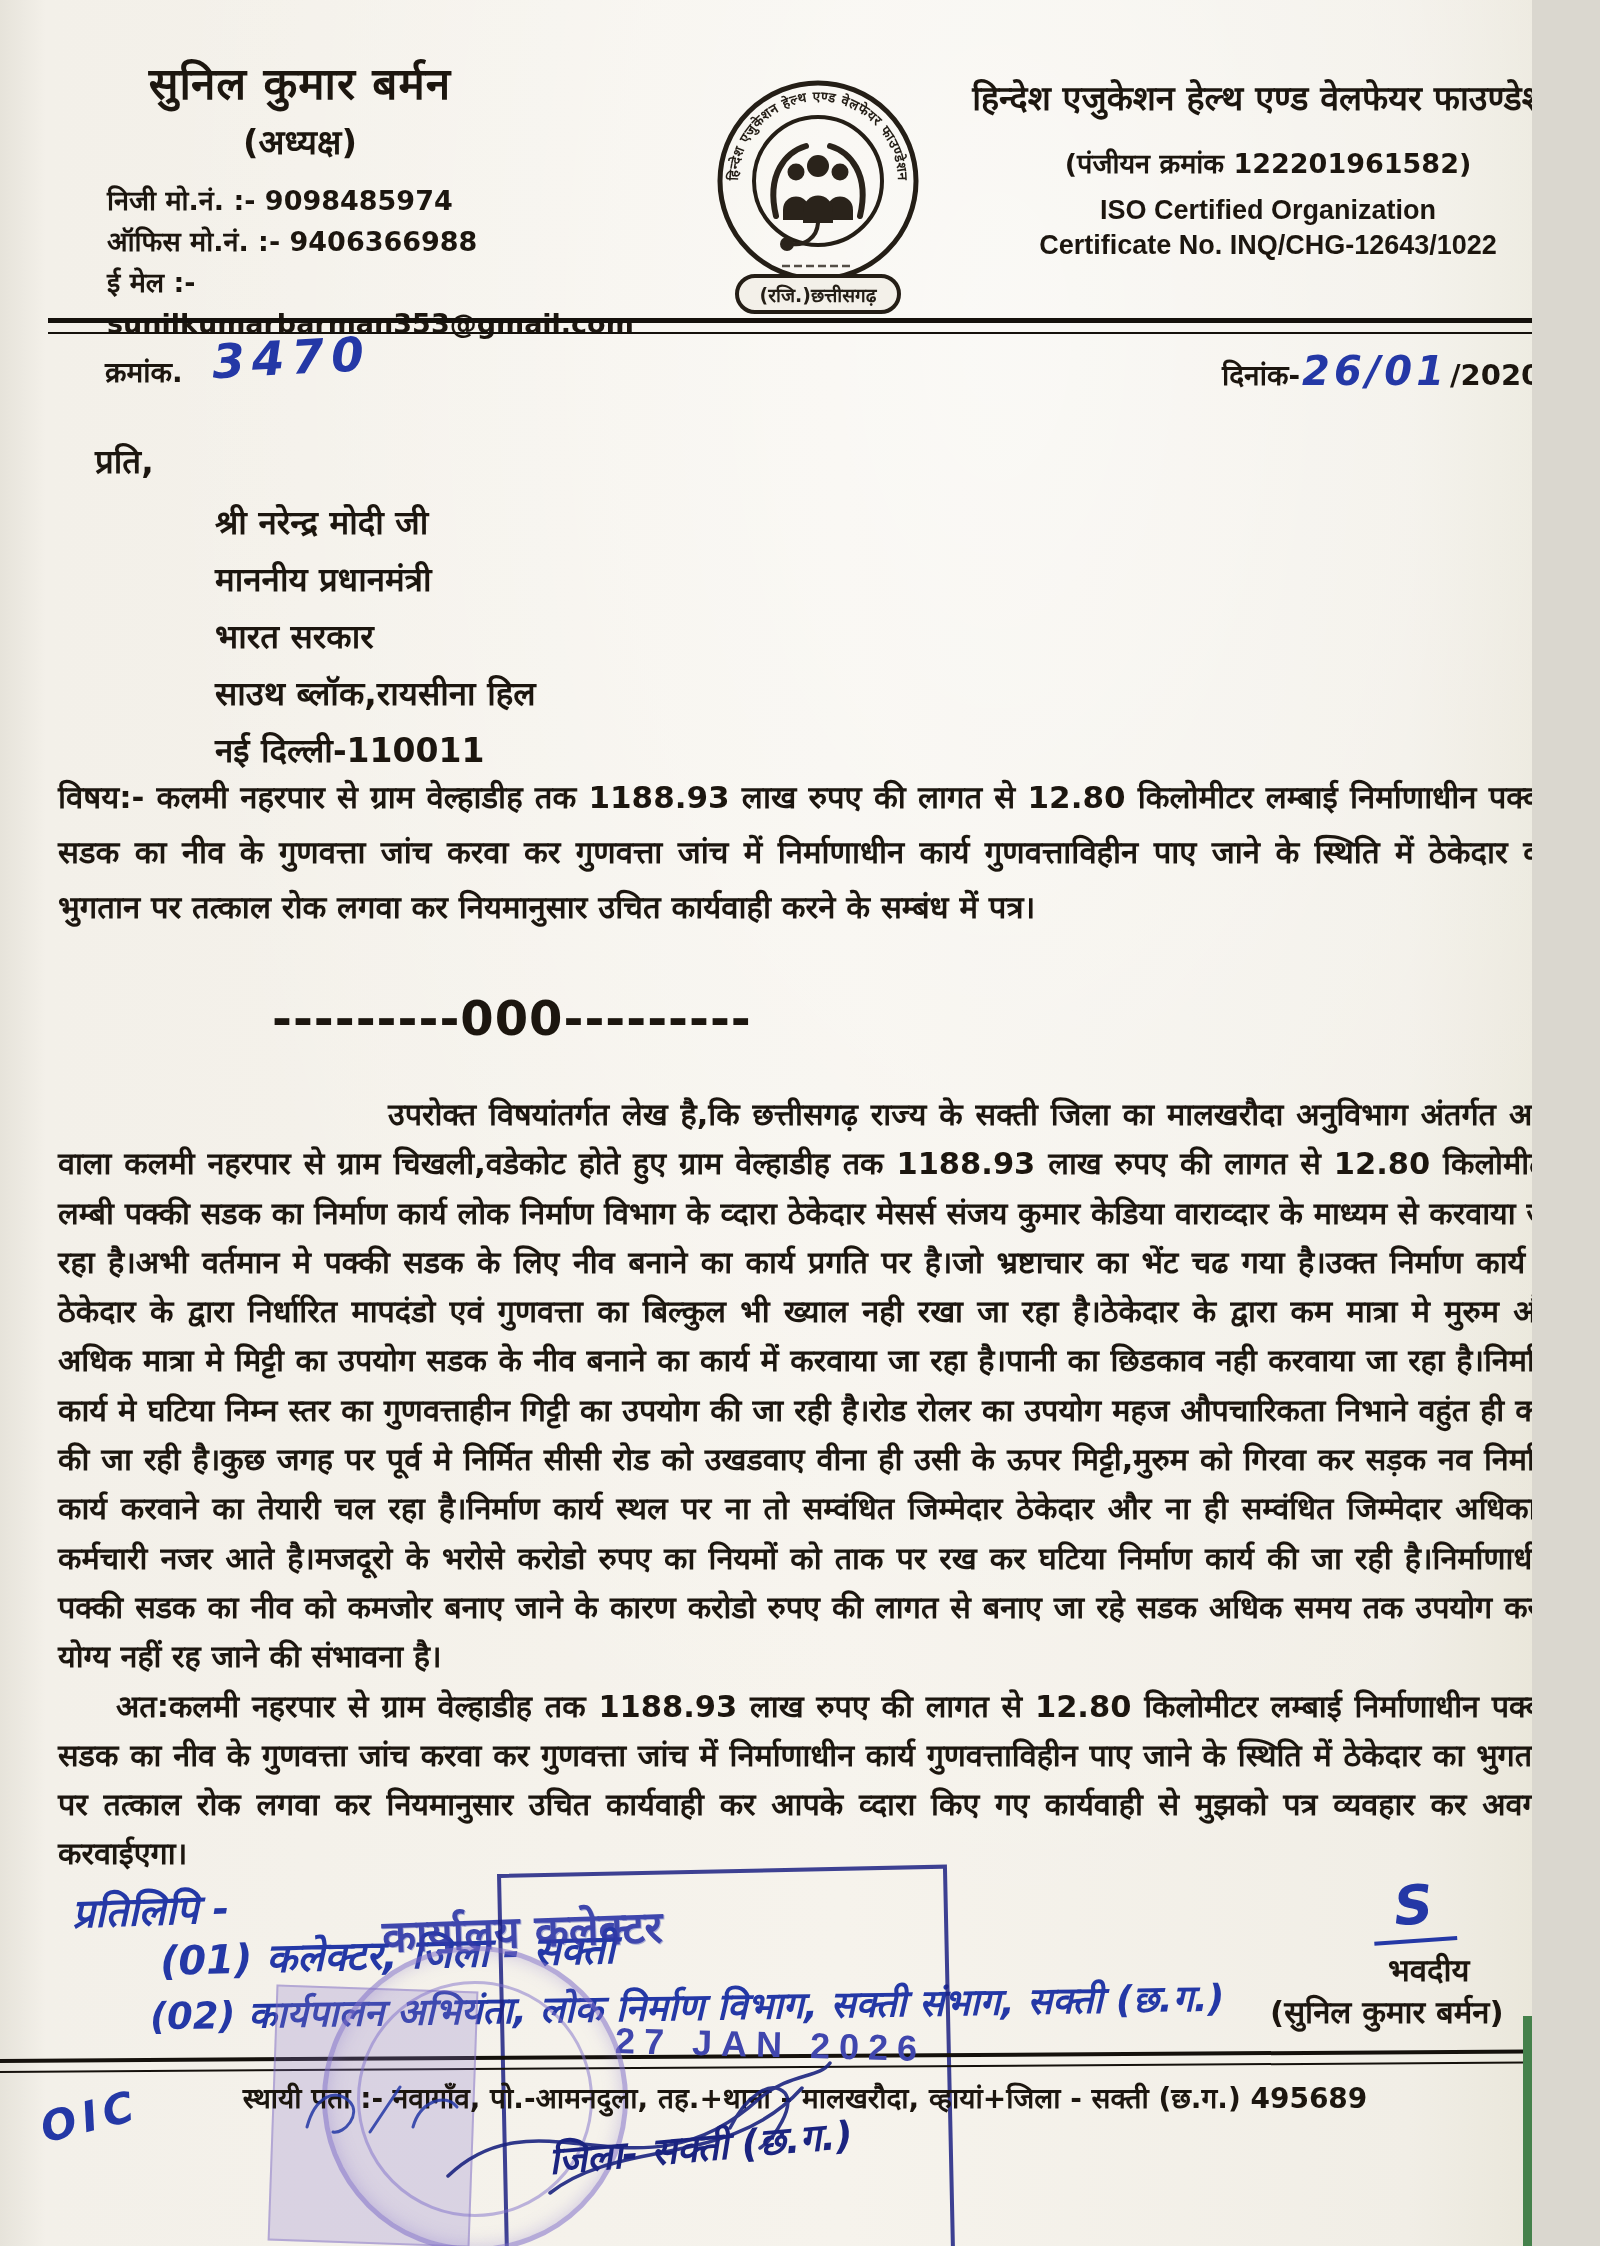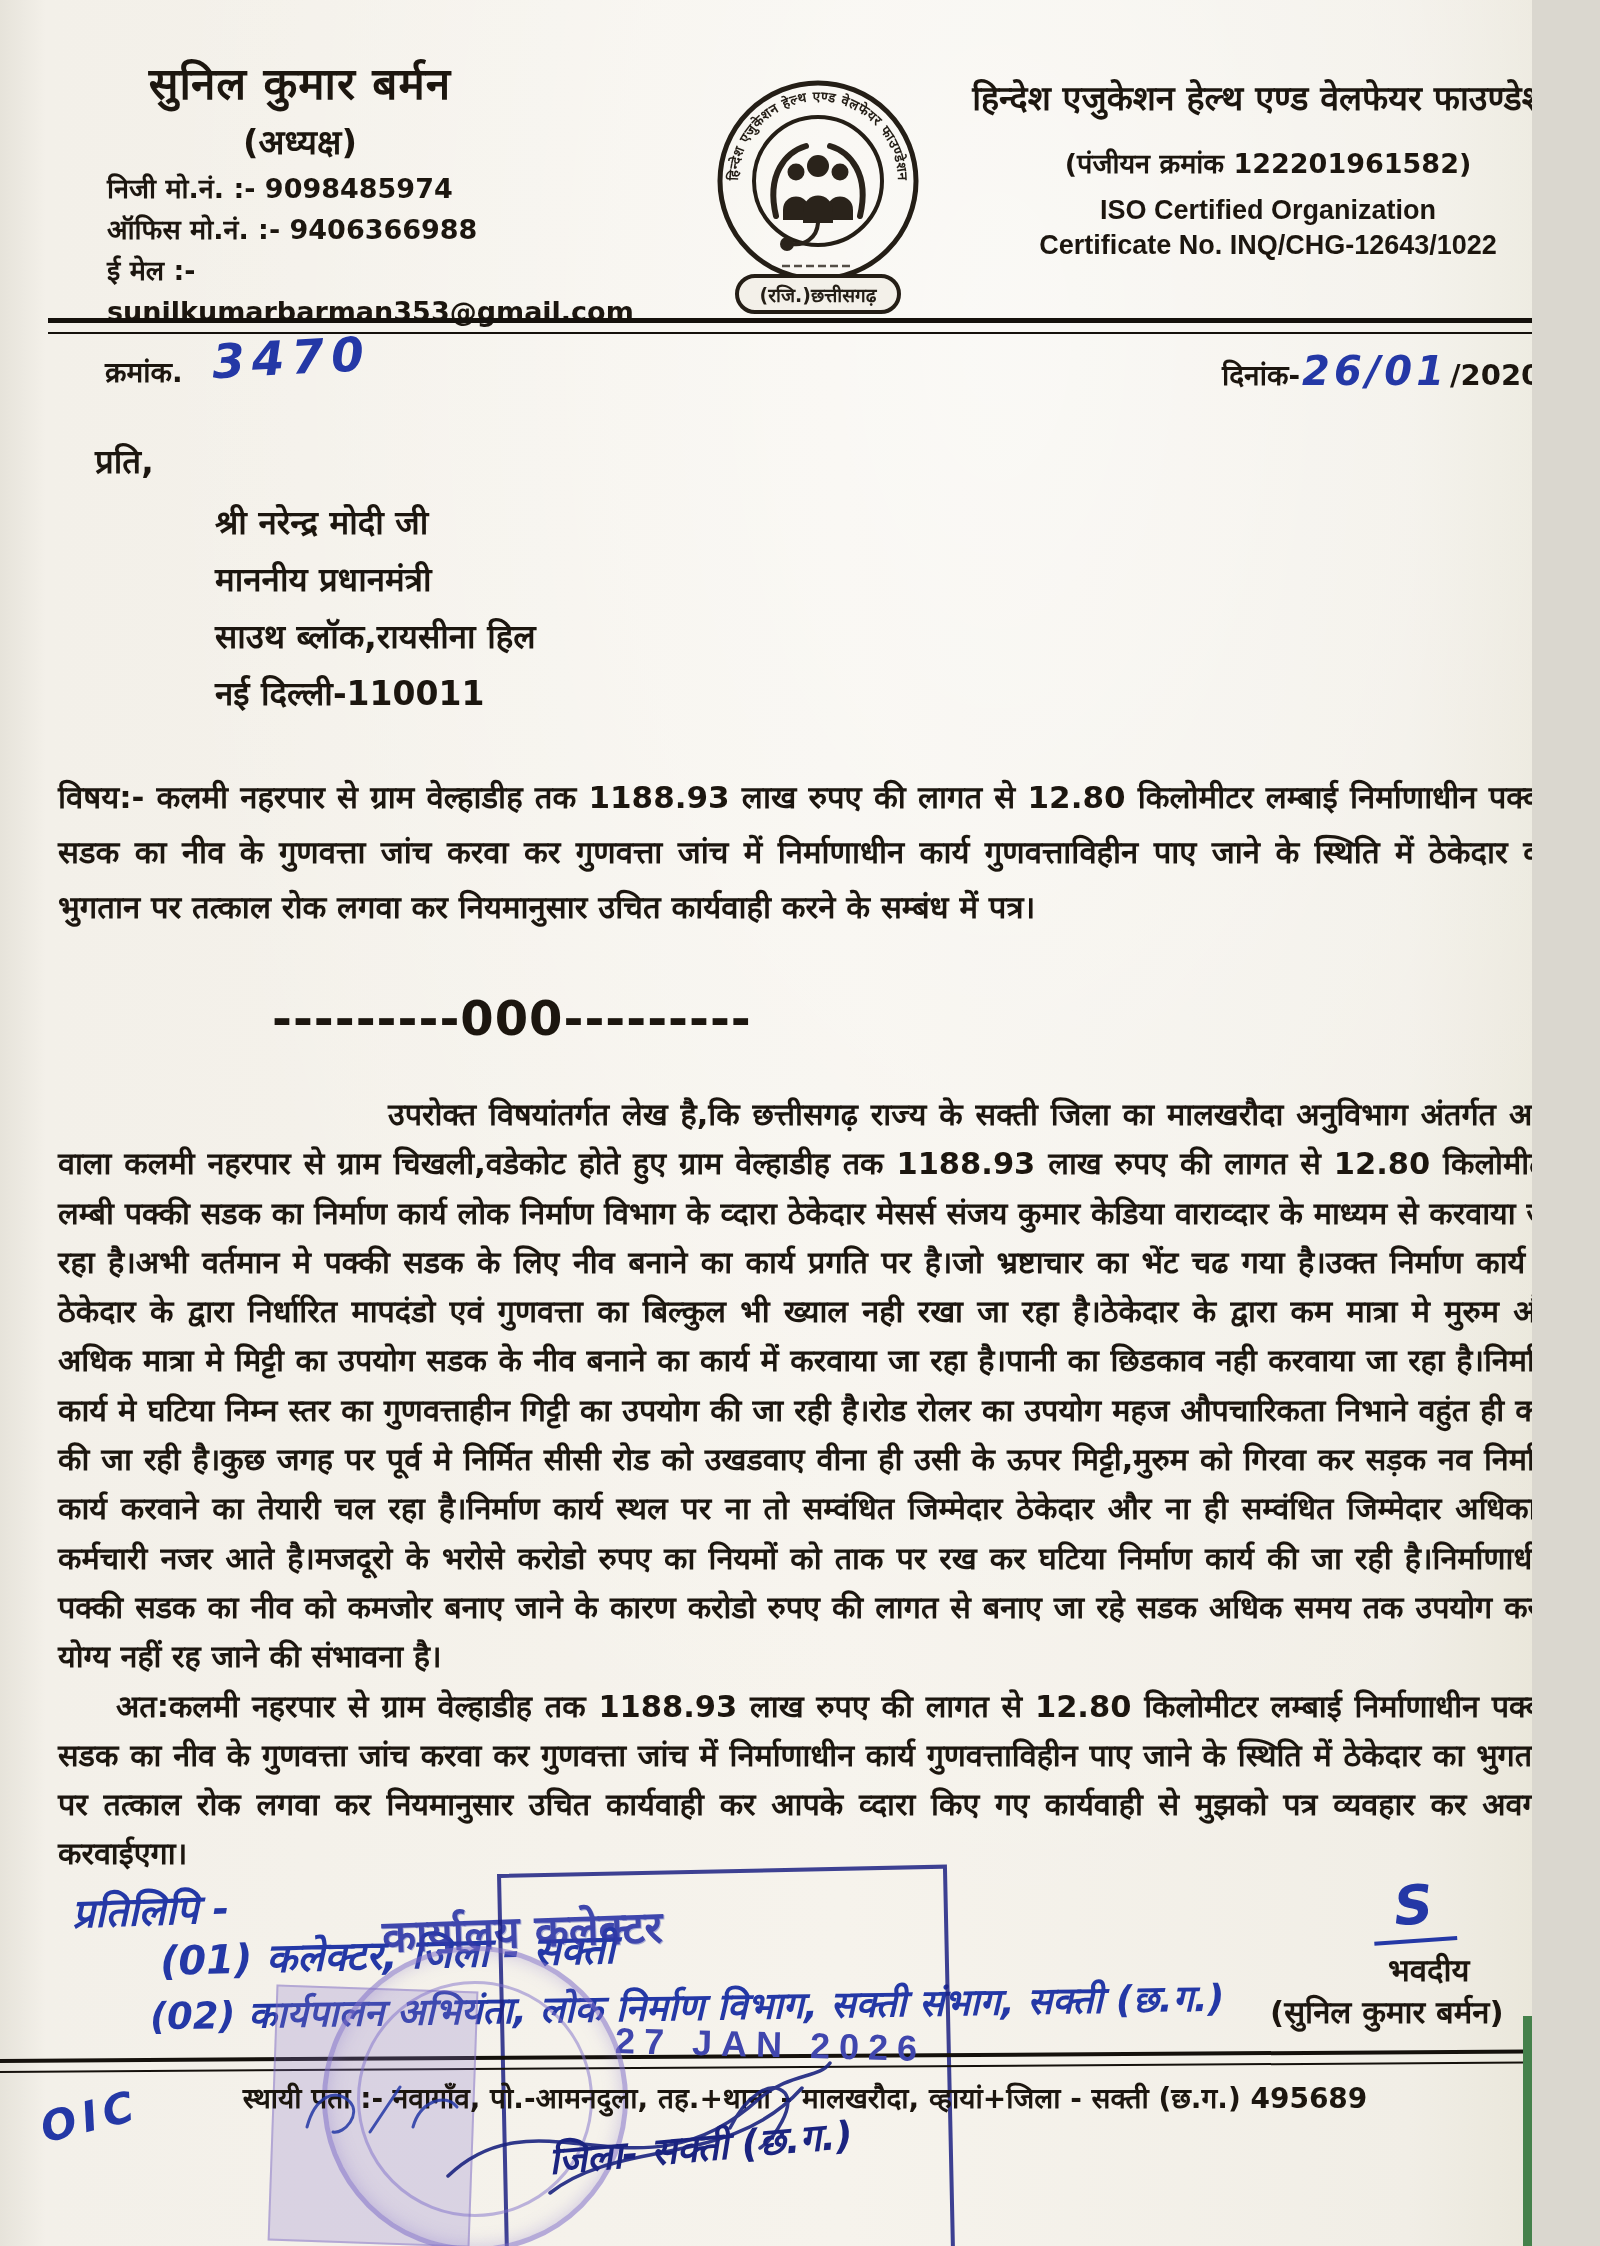--- a/index.html
+++ b/index.html
@@ -13,21 +13,21 @@
     background:
       radial-gradient(ellipse at 65% 15%, rgba(255,255,255,.55), rgba(255,255,255,0) 60%),
       linear-gradient(90deg,#e6e3da 0,#f3f0e9 3%,#f6f3ec 55%,#f1eee6 92%,#eae7db 100%);
     color:#1c160f;
   }
   .abs{position:absolute;}
   
   .lh-left{left:85px;top:52px;width:430px;text-align:center;}
   .sender-name{font-size:44px;font-weight:800;letter-spacing:1px;}
   .sender-role{font-size:34px;font-weight:700;margin-top:6px;}
-  .contacts{margin-top:4px;text-align:left;padding-left:22px;font-size:27px;font-weight:700;line-height:41px;}
+  .contacts{margin-top:16px;text-align:left;padding-left:22px;font-size:27px;font-weight:700;line-height:41px;}
   .lh-right{left:952px;top:76px;width:632px;text-align:center;}
   .org-name{font-size:34px;font-weight:800;line-height:44px;}
   .org-reg{font-size:27px;font-weight:700;margin-top:24px;}
   .org-iso{font-family:"Liberation Sans",sans-serif;font-size:27px;font-weight:700;margin-top:12px;line-height:35px;}
   .rule-top{left:48px;top:318px;width:1552px;height:9px;border-top:5px solid #15110c;border-bottom:2px solid #15110c;}
   
   .serial-label{left:105px;top:352px;font-size:28px;font-weight:700;}
   .hw{color:#2438a6;font-style:italic;font-weight:600;}
   .serial-value{left:212px;top:330px;font-size:47px;letter-spacing:7px;transform:rotate(-3deg);}
   .date-row{left:1222px;top:348px;display:flex;align-items:baseline;text-align:right;}
@@ -128,20 +128,21 @@
   <div class="abs date-row">
     <span class="date-label">दिनांक-</span>
     <span class="hw date-written">26/01</span>
     <span class="date-printed">/2020</span>
   </div>
 
   <div class="abs salutation">प्रति,</div>
   <div class="abs recipient-lines">
     <div>श्री नरेन्द्र मोदी जी</div>
     <div>माननीय प्रधानमंत्री</div>
+    <div>भारत सरकार</div>
     <div>साउथ ब्लॉक,रायसीना हिल</div>
     <div>नई दिल्ली-110011</div>
   </div>
 
   <div class="abs subject">विषय:- कलमी नहरपार से ग्राम वेल्हाडीह तक 1188.93 लाख रुपए की लागत से 12.80 किलोमीटर लम्बाई निर्माणाधीन पक्की सडक का नीव के गुणवत्ता जांच करवा कर गुणवत्ता जांच में निर्माणाधीन कार्य गुणवत्ताविहीन पाए जाने के स्थिति में ठेकेदार का भुगतान पर तत्काल रोक लगवा कर नियमानुसार उचित कार्यवाही करने के सम्बंध में पत्र।</div>
   <div class="abs separator">---------000---------</div>
   <div class="abs body-text">
     <p class="para1">उपरोक्त विषयांतर्गत लेख है,कि छत्तीसगढ़ राज्य के सक्ती जिला का मालखरौदा अनुविभाग अंतर्गत आने वाला कलमी नहरपार से ग्राम चिखली,वडेकोट होते हुए ग्राम वेल्हाडीह तक 1188.93 लाख रुपए की लागत से 12.80 किलोमीटर लम्बी पक्की सडक का निर्माण कार्य लोक निर्माण विभाग के व्दारा ठेकेदार मेसर्स संजय कुमार केडिया वाराव्दार के माध्यम से करवाया जा रहा है।अभी वर्तमान मे पक्की सडक के लिए नीव बनाने का कार्य प्रगति पर है।जो भ्रष्टाचार का भेंट चढ गया है।उक्त निर्माण कार्य मे ठेकेदार के द्वारा निर्धारित मापदंडो एवं गुणवत्ता का बिल्कुल भी ख्याल नही रखा जा रहा है।ठेकेदार के द्वारा कम मात्रा मे मुरुम और अधिक मात्रा मे मिट्टी का उपयोग सडक के नीव बनाने का कार्य में करवाया जा रहा है।पानी का छिडकाव नही करवाया जा रहा है।निर्माण कार्य मे घटिया निम्न स्तर का गुणवत्ताहीन गिट्टी का उपयोग की जा रही है।रोड रोलर का उपयोग महज औपचारिकता निभाने वहुंत ही कम की जा रही है।कुछ जगह पर पूर्व मे निर्मित सीसी रोड को उखडवाए वीना ही उसी के ऊपर मिट्टी,मुरुम को गिरवा कर सड़क नव निर्माण कार्य करवाने का तेयारी चल रहा है।निर्माण कार्य स्थल पर ना तो सम्वंधित जिम्मेदार ठेकेदार और ना ही सम्वंधित जिम्मेदार अधिकारी कर्मचारी नजर आते है।मजदूरो के भरोसे करोडो रुपए का नियमों को ताक पर रख कर घटिया निर्माण कार्य की जा रही है।निर्माणाधीन पक्की सडक का नीव को कमजोर बनाए जाने के कारण करोडो रुपए की लागत से बनाए जा रहे सडक अधिक समय तक उपयोग करने योग्य नहीं रह जाने की संभावना है।</p>
     <p class="para2">अत:कलमी नहरपार से ग्राम वेल्हाडीह तक 1188.93 लाख रुपए की लागत से 12.80 किलोमीटर लम्बाई निर्माणाधीन पक्की सडक का नीव के गुणवत्ता जांच करवा कर गुणवत्ता जांच में निर्माणाधीन कार्य गुणवत्ताविहीन पाए जाने के स्थिति में ठेकेदार का भुगतान पर तत्काल रोक लगवा कर नियमानुसार उचित कार्यवाही कर आपके व्दारा किए गए कार्यवाही से मुझको पत्र व्यवहार कर अवगत करवाईएगा।</p>
   </div>

